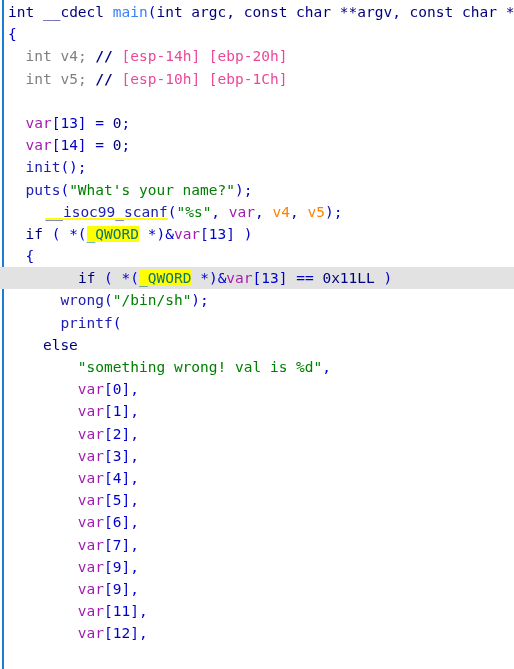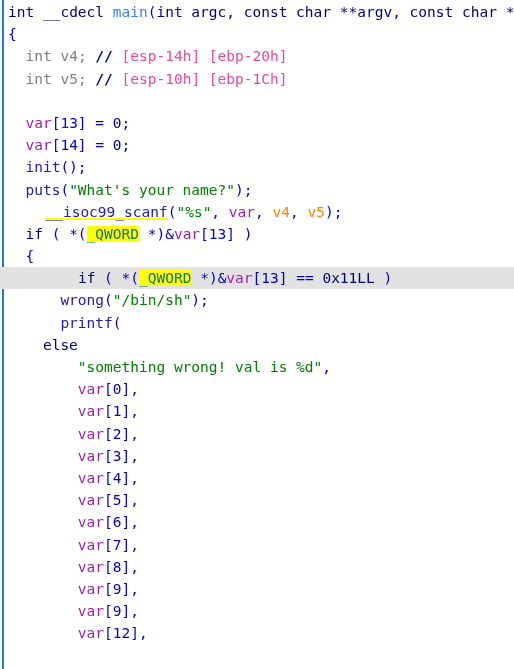--- a/index.html
+++ b/index.html
@@ -119,21 +119,21 @@
 
     <div id="var-args">
         <div class="line"><span>        </span><span class="ident">var</span><span class="punct">[0]</span><span class="punct">,</span></div>
         <div class="line"><span>        </span><span class="ident">var</span><span class="punct">[1]</span><span class="punct">,</span></div>
         <div class="line"><span>        </span><span class="ident">var</span><span class="punct">[2]</span><span class="punct">,</span></div>
         <div class="line"><span>        </span><span class="ident">var</span><span class="punct">[3]</span><span class="punct">,</span></div>
         <div class="line"><span>        </span><span class="ident">var</span><span class="punct">[4]</span><span class="punct">,</span></div>
         <div class="line"><span>        </span><span class="ident">var</span><span class="punct">[5]</span><span class="punct">,</span></div>
         <div class="line"><span>        </span><span class="ident">var</span><span class="punct">[6]</span><span class="punct">,</span></div>
         <div class="line"><span>        </span><span class="ident">var</span><span class="punct">[7]</span><span class="punct">,</span></div>
-        <div class="line"><span>        </span><span class="ident">var</span><span class="punct">[8]</span><span class="punct">,</span></div>
         <div class="line"><span>        </span><span class="ident">var</span><span class="punct">[9]</span><span class="punct">,</span></div>
         <div class="line"><span>        </span><span class="ident">var</span><span class="punct">[9]</span><span class="punct">,</span></div>
+        <div class="line"><span>        </span><span class="ident">var</span><span class="punct">[11]</span><span class="punct">,</span></div>
         <div class="line"><span>        </span><span class="ident">var</span><span class="punct">[12]</span><span class="punct">,</span></div>
         <div class="line"></div>
       </div>
 
   </div>
 </div>
 
 </body></html>

